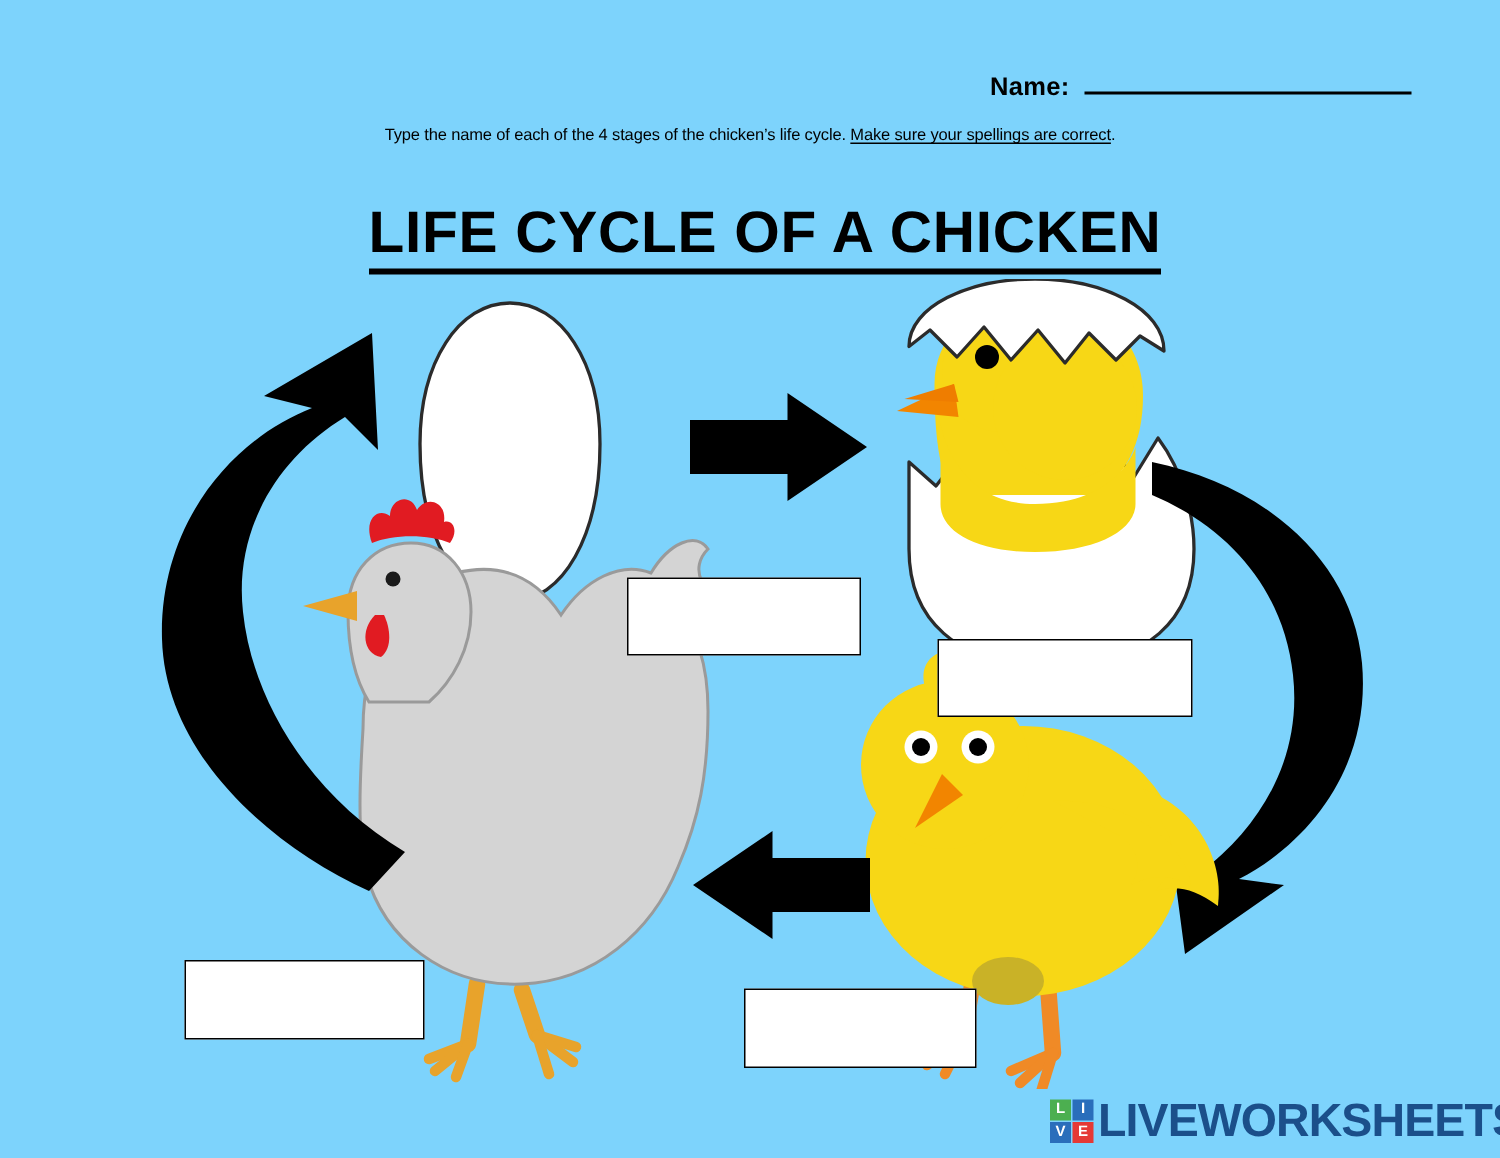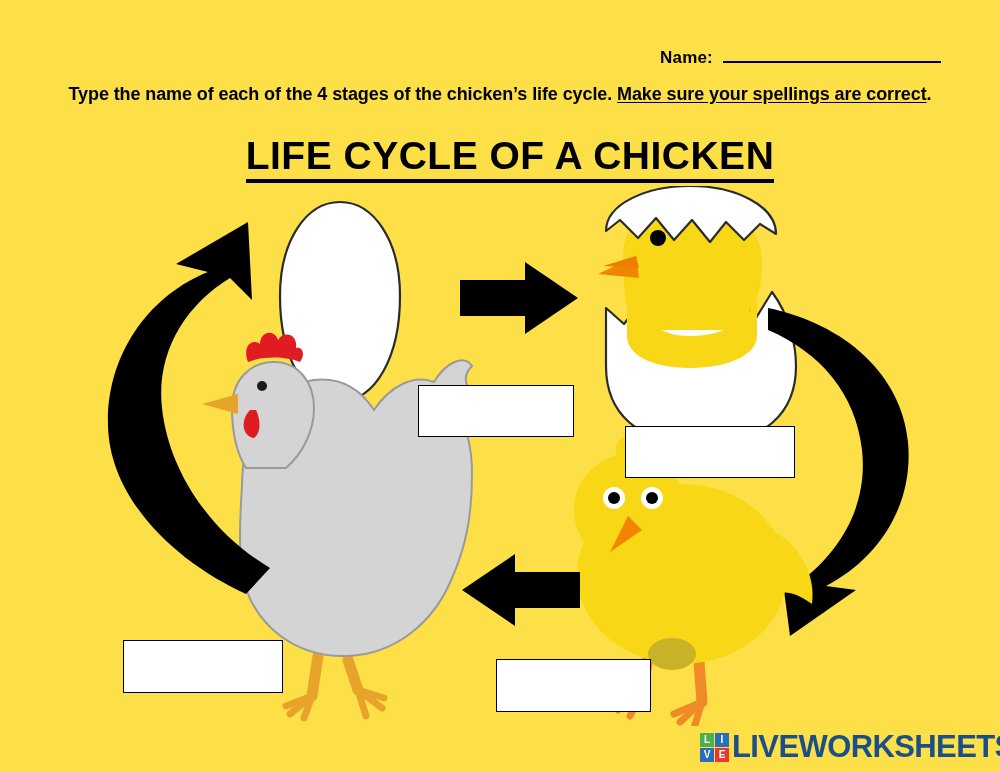--- a/index.html
+++ b/index.html
@@ -8,21 +8,21 @@
     background: #ffffff;
   }
   body {
     font-family: "Liberation Sans", sans-serif;
     color: #000000;
   }
   #page {
     position: relative;
     width: 1000px;
     height: 772px;
-    background: #fde047;
+    background: #7dd3fc;
     overflow: hidden;
   }
 
   
   #name-row {
     position: absolute;
     left: 660px;
     top: 44px;
     display: flex;
     align-items: baseline;
@@ -39,22 +39,22 @@
     height: 17px;
   }
 
   
   #instruction {
     position: absolute;
     left: 0;
     top: 84px;
     width: 1000px;
     text-align: center;
-    font-size: 18px;
-    font-weight: 700;
+    font-size: 11px;
+    font-weight: 400;
     letter-spacing: -0.1px;
     white-space: nowrap;
   }
   #instruction .ul { text-decoration: underline; text-underline-offset: 2px; }
 
   
   #title {
     position: absolute;
     left: 0;
     top: 134px;

